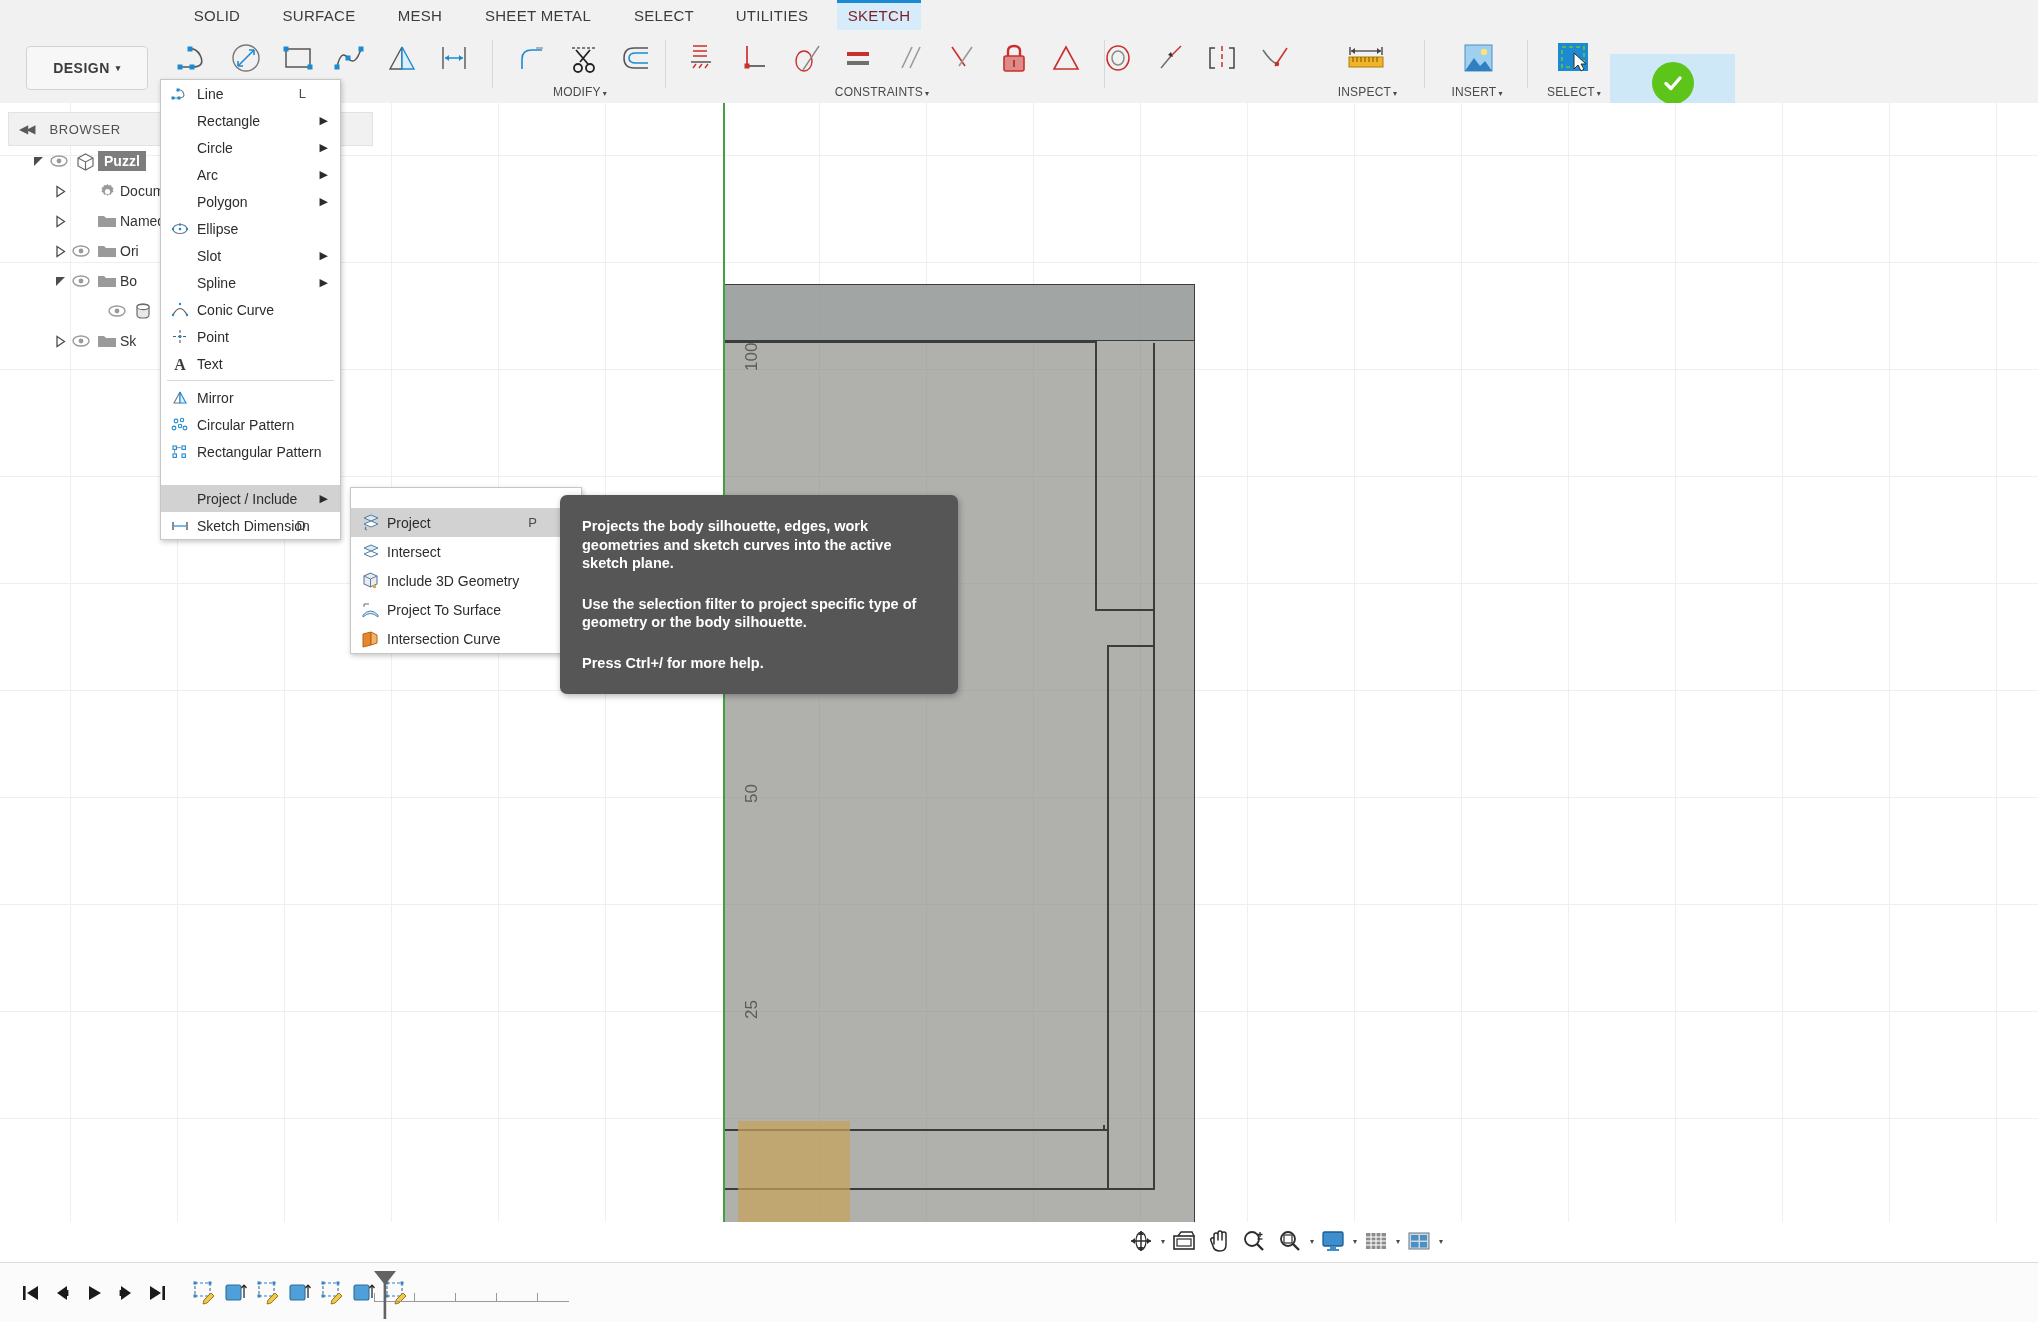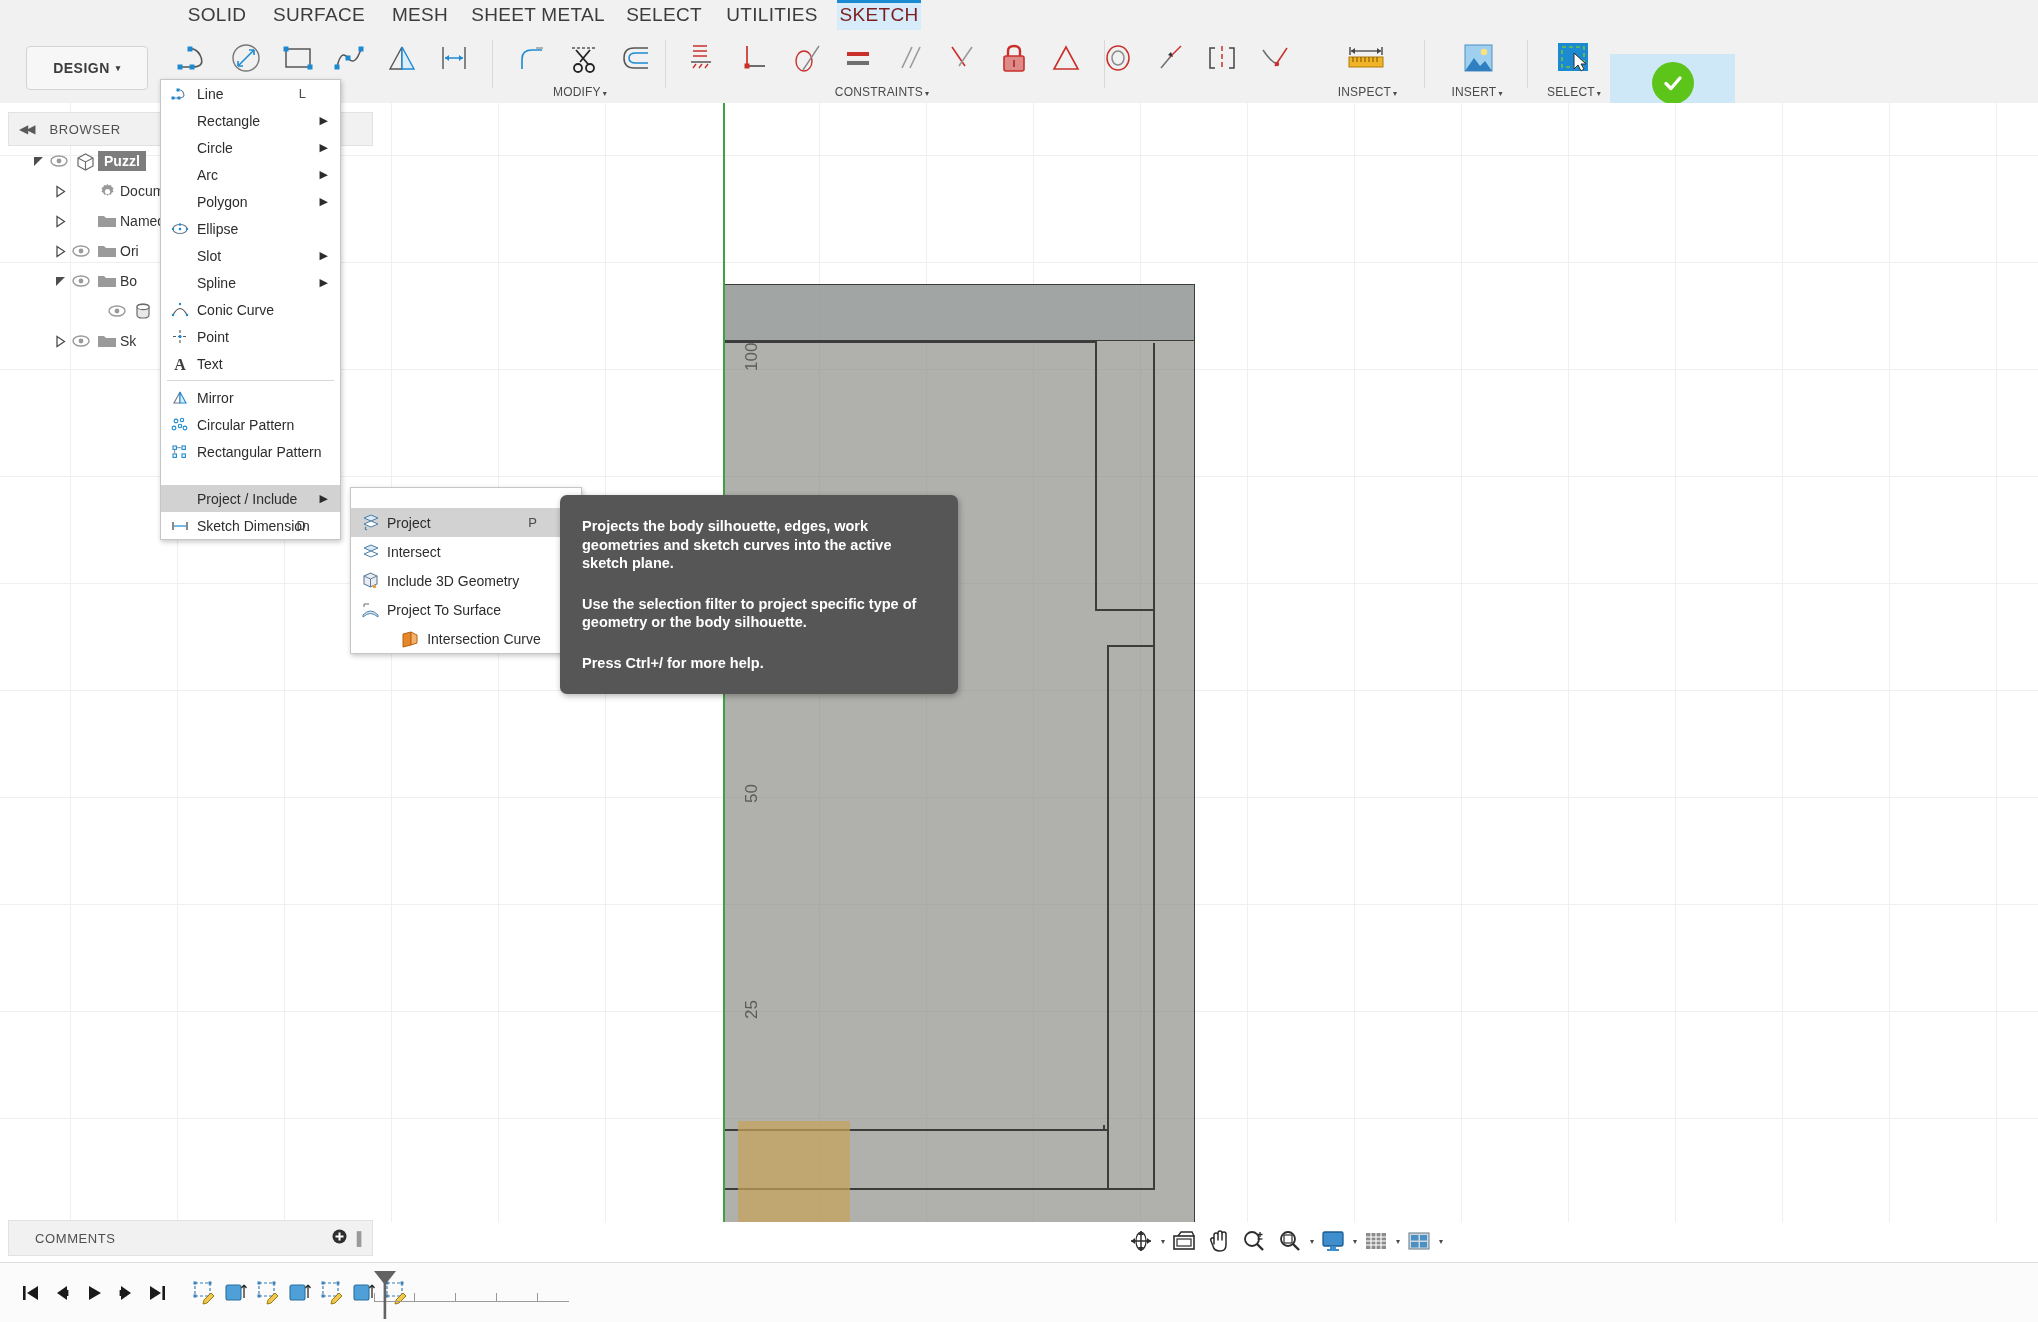--- a/index.html
+++ b/index.html
@@ -11,21 +11,21 @@
   }
   #app { position: relative; width: 2038px; height: 1322px; }
 
   
   .tabbar {
     position: absolute; top: 0; left: 0; width: 2038px; height: 30px;
     background: #f1f1f1;
   }
   .tab {
     position: absolute; top: 0; height: 30px;
-    font-size: 19px; color: #3c3c3c; letter-spacing: .3px;
+    font-size: 15px; color: #3c3c3c; letter-spacing: .3px;
     display: flex; align-items: center; justify-content: center;
     padding: 0 10px; white-space: nowrap;
   }
   .tab.active { color: #7f1d1d; background: #d6ecfa; }
   .tab.active::after {
     content:""; position:absolute; left:0; right:0; top:0; height:3px; background:#1c8ad2;
   }
 
   
   .ribbon {
@@ -836,21 +836,21 @@
     <div class="mitem" style="height:29px;">
       <span class="micon">
         <svg width="19" height="18" viewBox="0 0 19 18">
           <path d="M3 3 L8 3 M3 3 L3 6" fill="none" stroke="#6a6a6a" stroke-width="1"></path>
           <path d="M2 14 Q9.5 6 17 14 L17 16 Q9.5 9 2 16 Z" fill="#dbeaf6" stroke="#4b7fa8" stroke-width="1"></path>
         </svg>
       </span>
       <span class="mlabel">Project To Surface</span>
     </div>
 
-    <div class="mitem" style="height:29px;justify-content:center;">
+    <div class="mitem" style="height:29px;">
       <span class="micon">
         <svg width="19" height="18" viewBox="0 0 19 18">
           <path d="M2 4 L10 2 L10 15 L2 17 Z" fill="#e8862a" stroke="#b86314" stroke-width="1"></path>
           <path d="M10 2 L16 5 L16 13 L10 15 Z" fill="#f3b26a" stroke="#b86314" stroke-width="1"></path>
         </svg>
       </span>
       <span class="mlabel">Intersection Curve</span>
     </div>
   </div>
 
@@ -935,30 +935,20 @@
         <rect x="4" y="5" width="20" height="16" fill="#cfd8de" stroke="#6f8290" stroke-width="1.1"></rect>
         <rect x="6" y="7" width="7.5" height="5.5" fill="#4a90c4"></rect>
         <rect x="15" y="7" width="7" height="5.5" fill="#4a90c4"></rect>
         <rect x="6" y="14" width="7.5" height="5.5" fill="#4a90c4"></rect>
         <rect x="15" y="14" width="7" height="5.5" fill="#4a90c4"></rect>
       </svg>
     </div>
     <span class="navcar">▾</span>
   </div>
 
-  <div class="comments">
-    <span class="ctitle">COMMENTS</span>
-    <span class="cplus">
-      <svg width="15" height="15" viewBox="0 0 15 15">
-          <circle cx="7.5" cy="7.5" r="7" fill="#2e2e2e"></circle>
-          <path d="M7.5 3.5 L7.5 11.5 M3.5 7.5 L11.5 7.5" stroke="#fff" stroke-width="2"></path>
-        </svg>
-    </span>
-    <span class="cgrip">▌</span>
-  </div>
 
   <div class="timeline">
     <div style="width:14px;"></div>
     <div class="tlbtn">
       <svg width="22" height="20" viewBox="0 0 22 20">
           <rect x="4" y="3" width="2.6" height="14" fill="#1a1a1a"></rect>
           <path d="M19 3 L19 17 L8 10 Z" fill="#1a1a1a"></path>
         </svg>
     </div>
     <div class="tlbtn">

